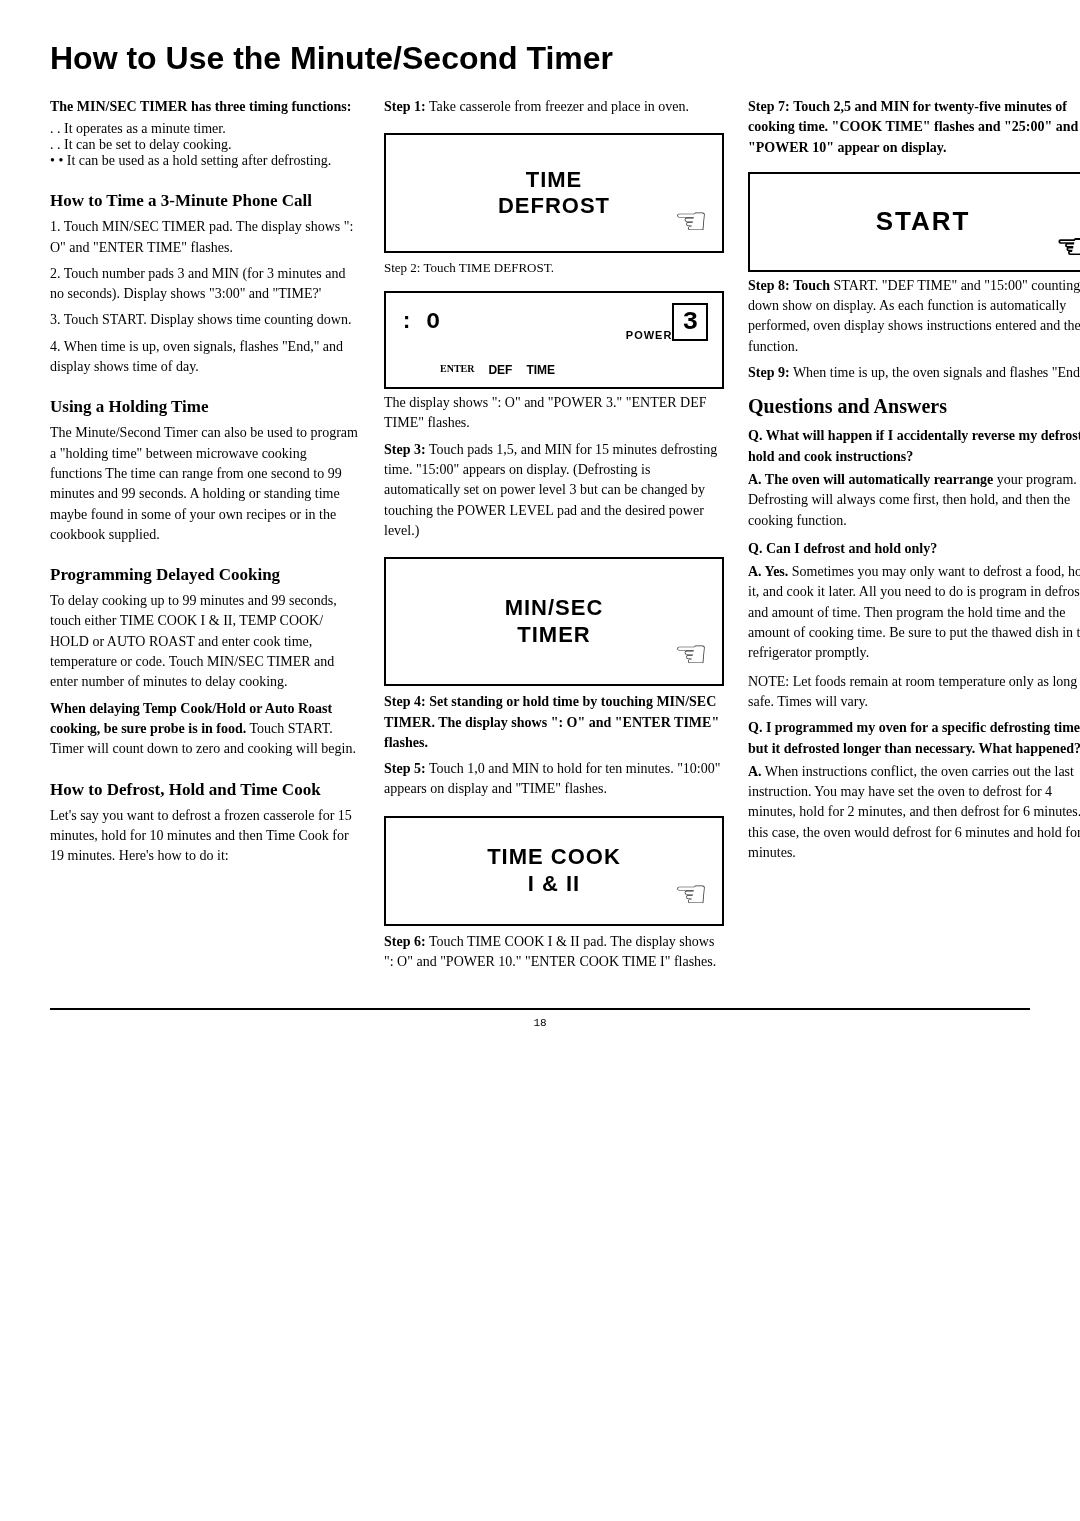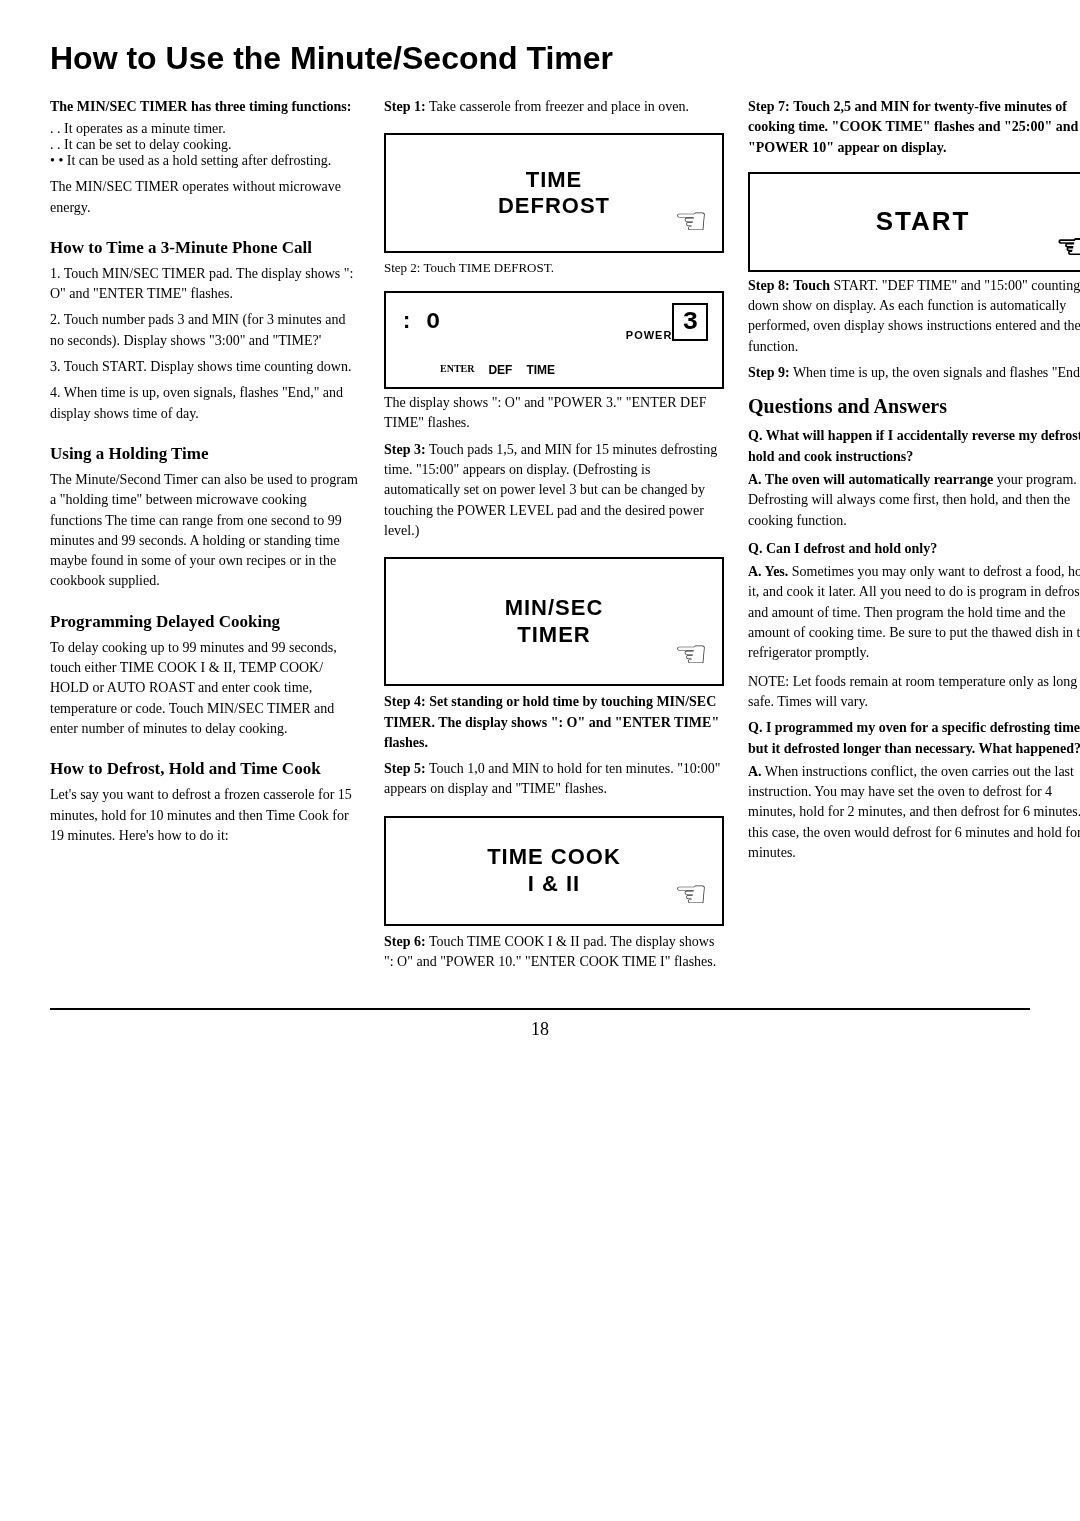--- a/index.html
+++ b/index.html
@@ -108,21 +108,22 @@
     .caption { font-size: 13px; margin-bottom: 5px; }
 
     hr.bottom-rule {
       border: none;
       border-top: 2px solid #000;
       margin-top: 30px;
     }
     .page-num {
       text-align: center;
       margin-top: 6px;
-      font-size: 18px;
+      font-size: 11px;
+      font-family: Liberation Mono, monospace;
     }
 
     
     .qa-section { margin-top: 6px; }
     .qa-title {
       font-family: Times New Roman, serif;
       font-size: 20px;
       font-weight: bold;
       margin-bottom: 8px;
     }
@@ -138,33 +139,35 @@
 
 <div class="layout">
 
   <div class="col">
     <p class="intro-bold">The MIN/SEC TIMER has three timing functions:</p>
     <ul class="no-bullet">
       <li>. It operates as a minute timer.</li>
       <li>. It can be set to delay cooking.</li>
       <li class="bullet-dot">• It can be used as a hold setting after  defrosting.</li>
     </ul>
-    <p>The MIN/SEC TIMER operates without microwave energy.</p>
 
     <h2 class="section-title">How to Time a 3-Minute Phone Call</h2>
     <p>1. Touch MIN/SEC TIMER pad. The display shows ": O" and "ENTER TIME" flashes.</p>
     <p>2. Touch number pads 3 and MIN (for 3 minutes and no seconds). Display shows "3:00" and "TIME?'</p>
     <p>3. Touch START. Display shows time counting down.</p>
     <p>4. When time is up, oven signals, flashes "End," and display shows time of day.</p>
 
     <h2 class="section-title">Using a Holding Time</h2>
     <p>The Minute/Second Timer can also be used to program a "holding time" between microwave cooking functions The time can range from one second to 99 minutes and 99 seconds. A holding or standing time maybe found in some of your own recipes or in the cookbook supplied.</p>
 
     <h2 class="section-title">Programming  Delayed Cooking</h2>
     <p>To delay cooking up to 99 minutes and 99 seconds, touch either TIME COOK I &amp; II, TEMP COOK/ HOLD or AUTO ROAST and enter cook time, temperature or code. Touch MIN/SEC TIMER and enter number of minutes to delay cooking.</p>
+    <p>
+      <span class="bold">When delaying Temp Cook/Hold or Auto Roast cooking, be sure probe is in food.</span><span> Touch START. Timer will count down to zero and cooking will begin.</span>
+    </p>
 
     <h2 class="section-title">How to Defrost, Hold and Time Cook</h2>
     <p>Let's say you want to defrost a frozen casserole for 15 minutes, hold for 10 minutes and then Time Cook for 19 minutes. Here's how to do it:</p>
   </div>
 
   <div class="col">
     <p>
       <span class="step-label">Step 1:</span>
       <span>Take casserole from freezer and place in oven.</span>
     </p>

